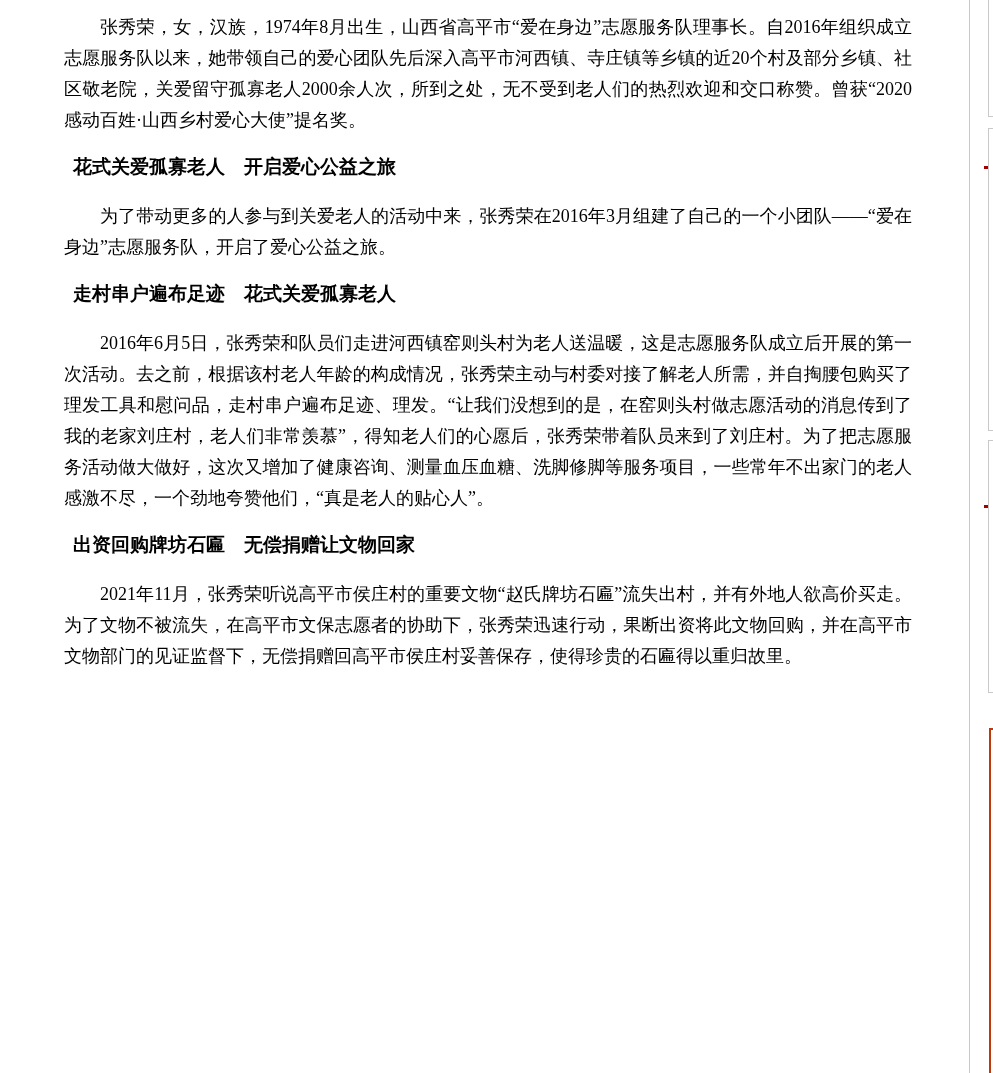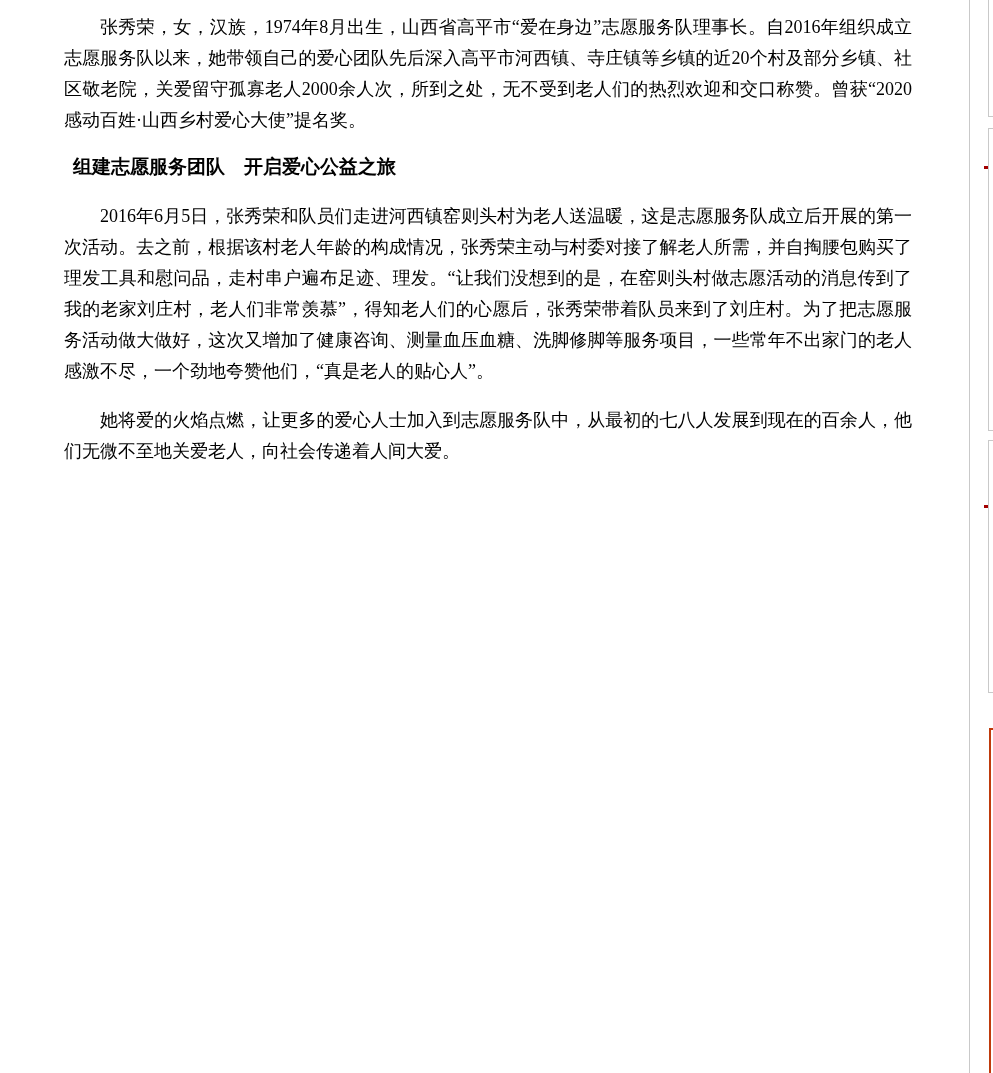--- a/index.html
+++ b/index.html
@@ -63,25 +63,28 @@
   }
   .red-marker.m1 { top: 166px; }
   .red-marker.m2 { top: 505px; }
 </style>
 </head>
 <body>
 
 <main class="article">
   <p>张秀荣，女，汉族，1974年8月出生，山西省高平市“爱在身边”志愿服务队理事长。自2016年组织成立志愿服务队以来，她带领自己的爱心团队先后深入高平市河西镇、寺庄镇等乡镇的近20个村及部分乡镇、社区敬老院，关爱留守孤寡老人2000余人次，所到之处，无不受到老人们的热烈欢迎和交口称赞。曾获“2020感动百姓·山西乡村爱心大使”提名奖。</p>
 
-  <h2>组建志愿服务团队　开启爱心公益之旅</h2>
+  <h2>花式关爱孤寡老人　开启爱心公益之旅</h2>
+  <p>为了带动更多的人参与到关爱老人的活动中来，张秀荣在2016年3月组建了自己的一个小团队——“爱在身边”志愿服务队，开启了爱心公益之旅。</p>
 
+  <h2>走村串户遍布足迹　花式关爱孤寡老人</h2>
   <p>2016年6月5日，张秀荣和队员们走进河西镇窑则头村为老人送温暖，这是志愿服务队成立后开展的第一次活动。去之前，根据该村老人年龄的构成情况，张秀荣主动与村委对接了解老人所需，并自掏腰包购买了理发工具和慰问品，走村串户遍布足迹、理发。“让我们没想到的是，在窑则头村做志愿活动的消息传到了我的老家刘庄村，老人们非常羡慕”，得知老人们的心愿后，张秀荣带着队员来到了刘庄村。为了把志愿服务活动做大做好，这次又增加了健康咨询、测量血压血糖、洗脚修脚等服务项目，一些常年不出家门的老人感激不尽，一个劲地夸赞他们，“真是老人的贴心人”。</p>
 
-  <p>她将爱的火焰点燃，让更多的爱心人士加入到志愿服务队中，从最初的七八人发展到现在的百余人，他们无微不至地关爱老人，向社会传递着人间大爱。</p>
+  <h2>出资回购牌坊石匾　无偿捐赠让文物回家</h2>
+  <p>2021年11月，张秀荣听说高平市侯庄村的重要文物“赵氏牌坊石匾”流失出村，并有外地人欲高价买走。为了文物不被流失，在高平市文保志愿者的协助下，张秀荣迅速行动，果断出资将此文物回购，并在高平市文物部门的见证监督下，无偿捐赠回高平市侯庄村妥善保存，使得珍贵的石匾得以重归故里。</p>
 </main>
 
 <div class="column-divider" style="background: rgb(201, 201, 201);"></div>
 
 <aside>
   <div class="rail-box b1 gray" style="border-color: rgb(201, 201, 201);"></div>
   <div class="rail-box b2 gray" style="border-color: rgb(201, 201, 201);"></div>
   <div class="red-marker m1" style="background: rgb(163, 0, 0);"></div>
   <div class="rail-box b3 gray" style="border-color: rgb(201, 201, 201);"></div>
   <div class="red-marker m2" style="background: rgb(163, 0, 0);"></div>

